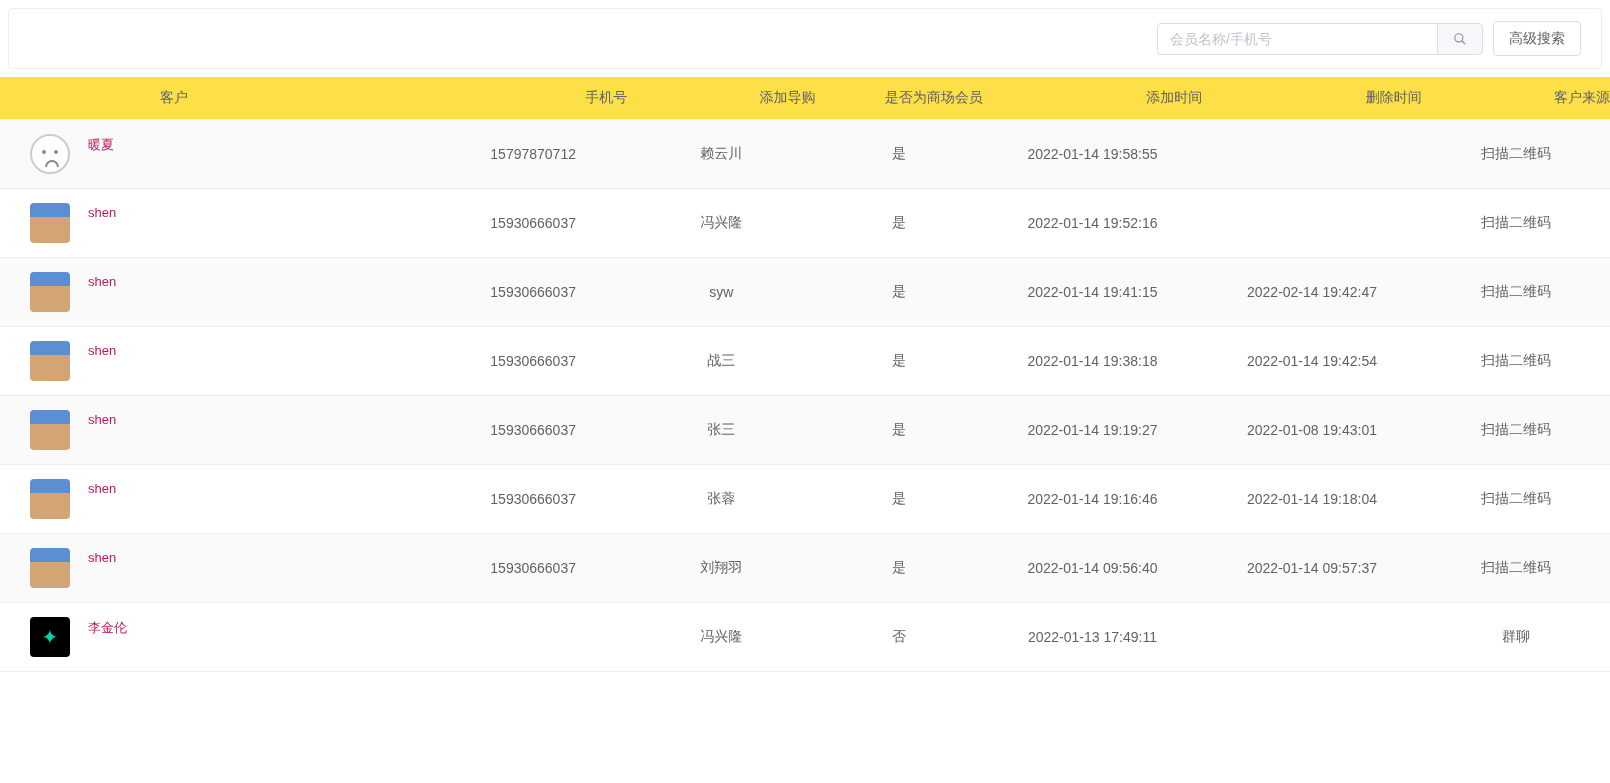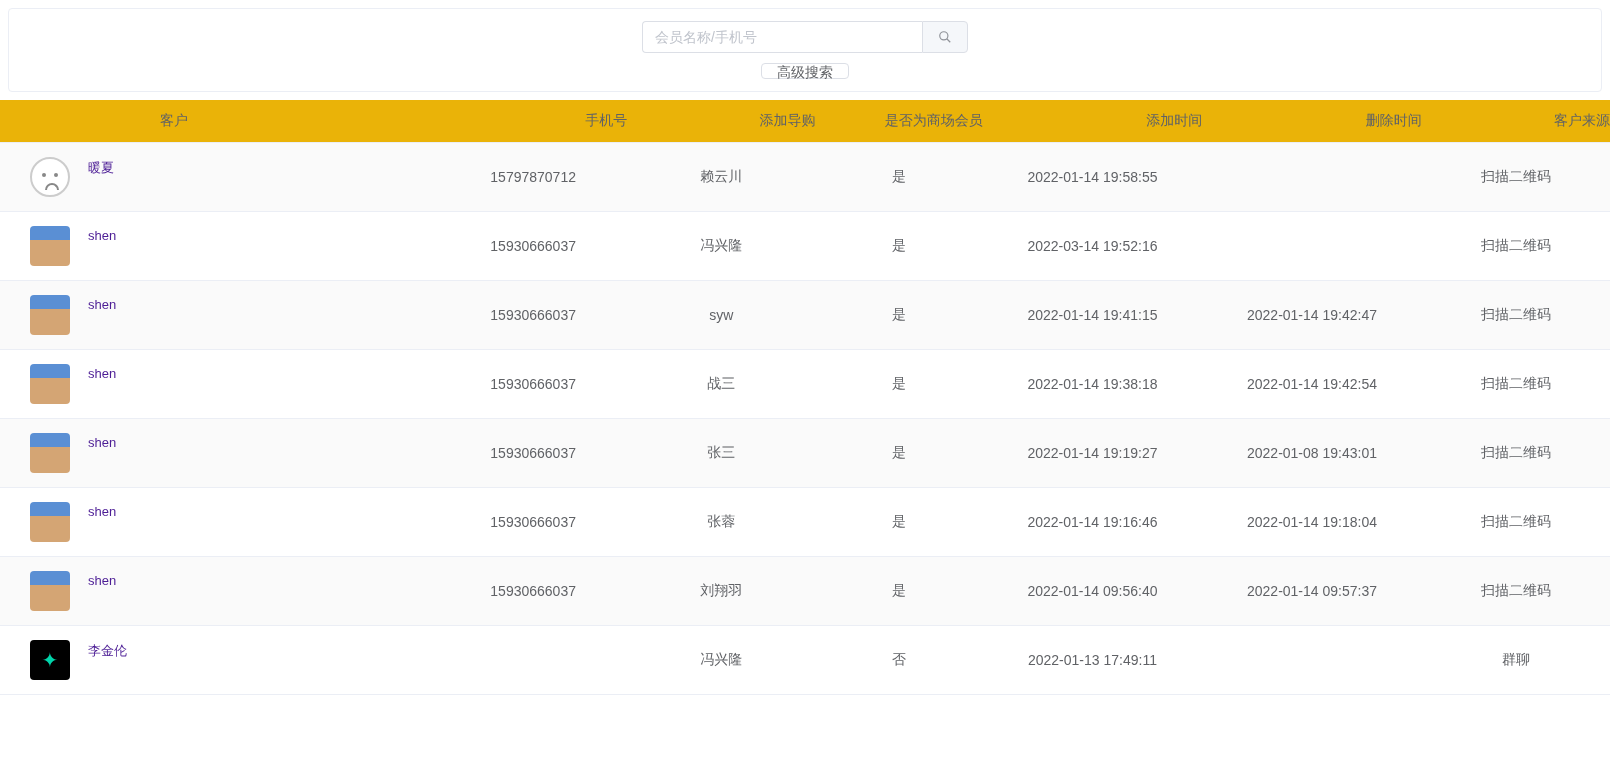--- a/index.html
+++ b/index.html
@@ -1,42 +1,42 @@
 <!DOCTYPE html>
 <html><head>
 <meta charset="utf-8">
 <style>
 * { box-sizing: border-box; margin: 0; padding: 0; }
 body { font-family: -apple-system, BlinkMacSystemFont, "Segoe UI", "PingFang SC", "Microsoft YaHei", sans-serif; font-size: 14px; color: #606266; background: #fff; width: 1610px; }
 .container { width: 100%; }
-.toolbar { display: flex; justify-content: flex-end; align-items: center; padding: 12px 20px; border: 1px solid #ebeef5; border-radius: 4px; margin: 8px; gap: 10px; flex-direction: column; }
+.toolbar { display: flex; justify-content: flex-end; align-items: center; padding: 12px 20px; border: 1px solid #ebeef5; border-radius: 4px; margin: 8px; gap: 10px; }
 .search-wrap { display: flex; }
 .search-input { width: 280px; height: 32px; padding: 0 12px; border: 1px solid #dcdfe6; border-right: none; border-radius: 4px 0 0 4px; font-size: 14px; color: #606266; }
 .search-input::placeholder { color: #c0c4cc; }
 .search-btn { width: 46px; height: 32px; border: 1px solid #dcdfe6; background: #f5f7fa; border-radius: 0 4px 4px 0; cursor: pointer; display: flex; align-items: center; justify-content: center; }
-.adv-btn { height: 16px; padding: 0 15px; border: 1px solid #dcdfe6; background: #fff; border-radius: 4px; cursor: pointer; color: #606266; font-size: 14px; }
+.adv-btn { height: 35px; padding: 0 15px; border: 1px solid #dcdfe6; background: #fff; border-radius: 4px; cursor: pointer; color: #606266; font-size: 14px; }
 .table { width: 100%; border-collapse: collapse; }
-.table thead tr { background: #eab308; }
+.table thead tr { background: #fde047; }
 .table th { padding: 12px 0; font-weight: 500; color: #606266; text-align: right; border-bottom: 1px solid #ebeef5; font-size: 14px; }
 .table th:first-child { text-align: left; padding-left: 160px; }
 .table tbody tr { border-bottom: 1px solid #ebeef5; }
 .table tbody tr:nth-child(odd) { background: #fafafa; }
 .table tbody tr:nth-child(even) { background: #fff; }
 .table td { padding: 14px 0; text-align: center; color: #606266; font-size: 14px; vertical-align: middle; }
 .cust-cell { display: flex; align-items: flex-start; padding-left: 30px; gap: 18px; text-align: left; }
 .avatar { width: 40px; height: 40px; border-radius: 4px; flex-shrink: 0; }
 .av-face { background: #fff; border: 2px solid #ccc; border-radius: 50%; position: relative; }
 .av-face::before { content: ""; position: absolute; left: 10px; top: 14px; width: 4px; height: 4px; background: #888; border-radius: 50%; box-shadow: 12px 0 0 #888; }
 .av-face::after { content: ""; position: absolute; left: 13px; top: 24px; width: 10px; height: 5px; border: 2px solid #888; border-top: none; border-radius: 0 0 10px 10px; transform: rotate(180deg); }
 .av-dog { background: linear-gradient(180deg, #5a8fd4 0%, #5a8fd4 35%, #d4a574 35%, #d4a574 100%); }
 .av-person { background: linear-gradient(135deg, #3a2a1a 0%, #6a4a3a 100%); }
 .av-road { background: linear-gradient(180deg, #a0c8e8 0%, #a0c8e8 50%, #808080 50%, #606060 100%); }
 .av-diamond { background: #000; position: relative; }
 .av-diamond::after { content: "✦"; position: absolute; left: 50%; top: 50%; transform: translate(-50%, -50%); color: #00d4aa; font-size: 20px; }
-.cust-name { color: #4c1d95; font-size: 13px; padding-top: 2px; }
+.cust-name { color: #be185d; font-size: 13px; padding-top: 2px; }
 .col-cust { width: 420px; }
 .col-phone { width: 180px; }
 .col-guide { width: 180px; }
 .col-member { width: 160px; }
 .col-add { width: 210px; }
 .col-del { width: 210px; }
 .col-src { width: 180px; }
 </style>
 </head>
 <body>
@@ -94,36 +94,36 @@
         <tr>
           <td>
             <div class="cust-cell">
               <div class="avatar av-dog"></div>
               <span class="cust-name">shen</span>
             </div>
           </td>
           <td>15930666037</td>
           <td>冯兴隆</td>
           <td>是</td>
-          <td>2022-03-14 19:52:16</td>
+          <td>2022-01-14 19:52:16</td>
           <td></td>
           <td>扫描二维码</td>
         </tr>
         <tr>
           <td>
             <div class="cust-cell">
               <div class="avatar av-dog"></div>
               <span class="cust-name">shen</span>
             </div>
           </td>
           <td>15930666037</td>
           <td>syw</td>
           <td>是</td>
           <td>2022-01-14 19:41:15</td>
-          <td>2022-01-14 19:42:47</td>
+          <td>2022-02-14 19:42:47</td>
           <td>扫描二维码</td>
         </tr>
         <tr>
           <td>
             <div class="cust-cell">
               <div class="avatar av-dog"></div>
               <span class="cust-name">shen</span>
             </div>
           </td>
           <td>15930666037</td>

